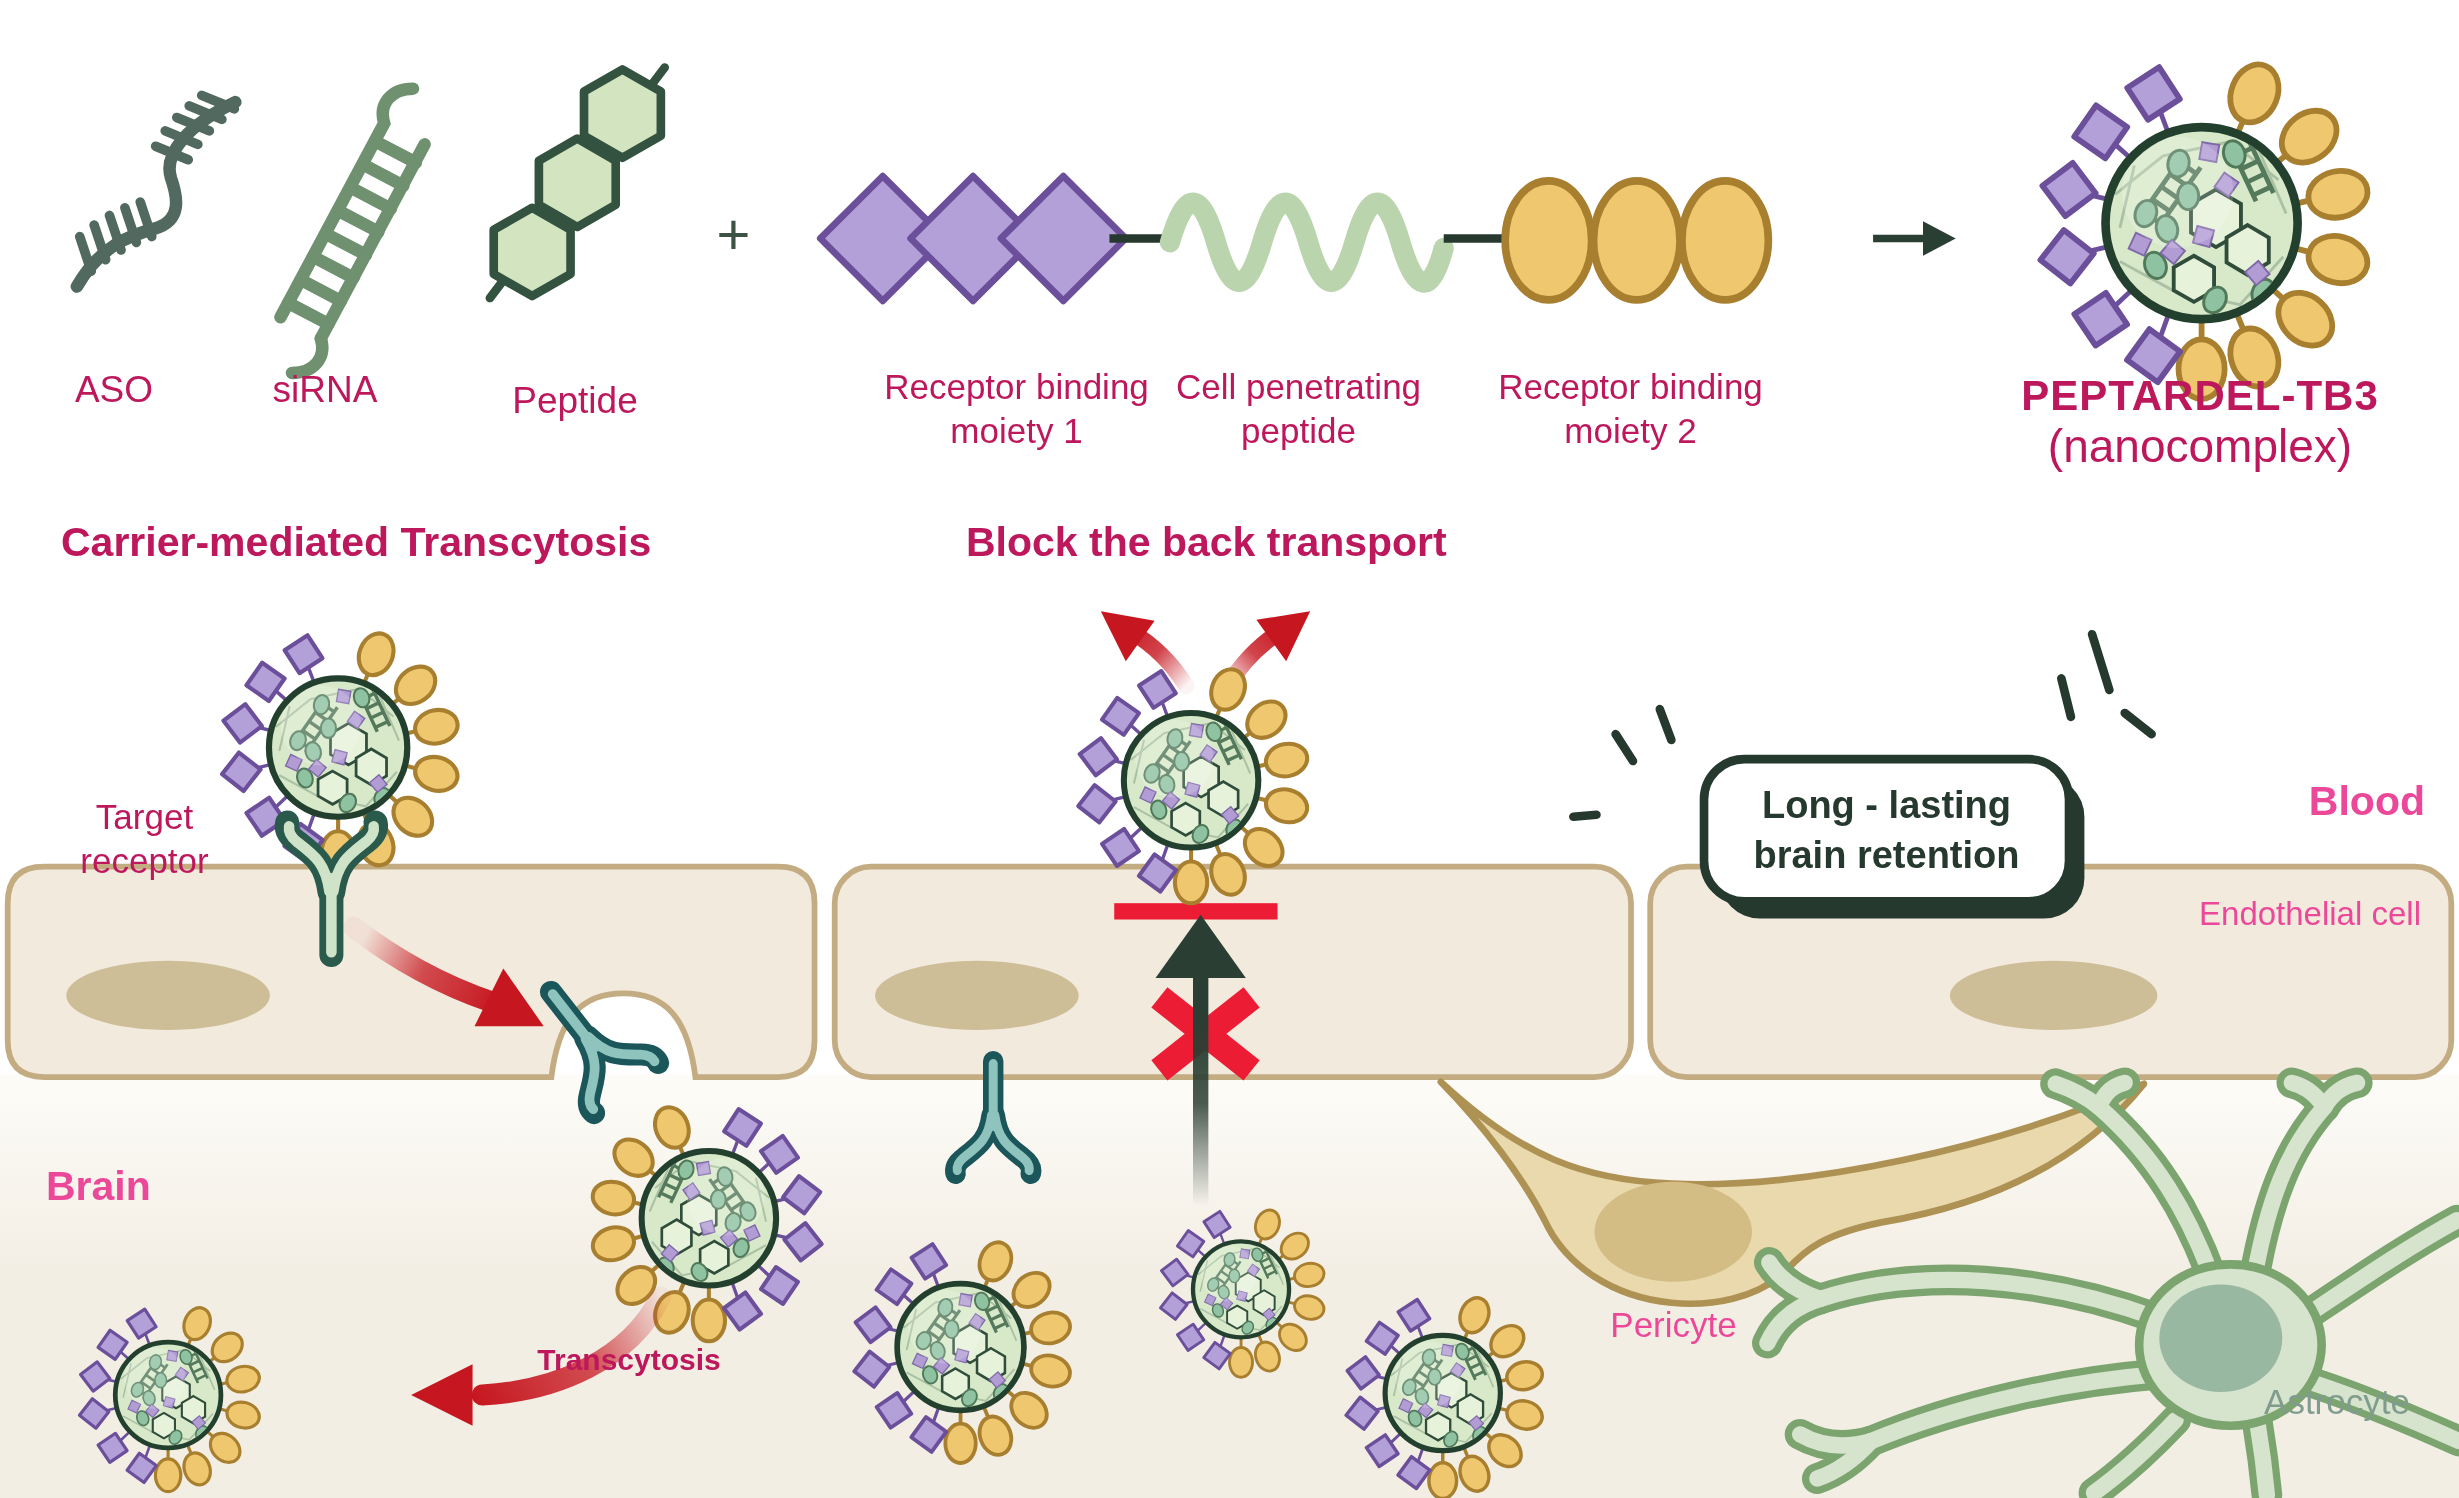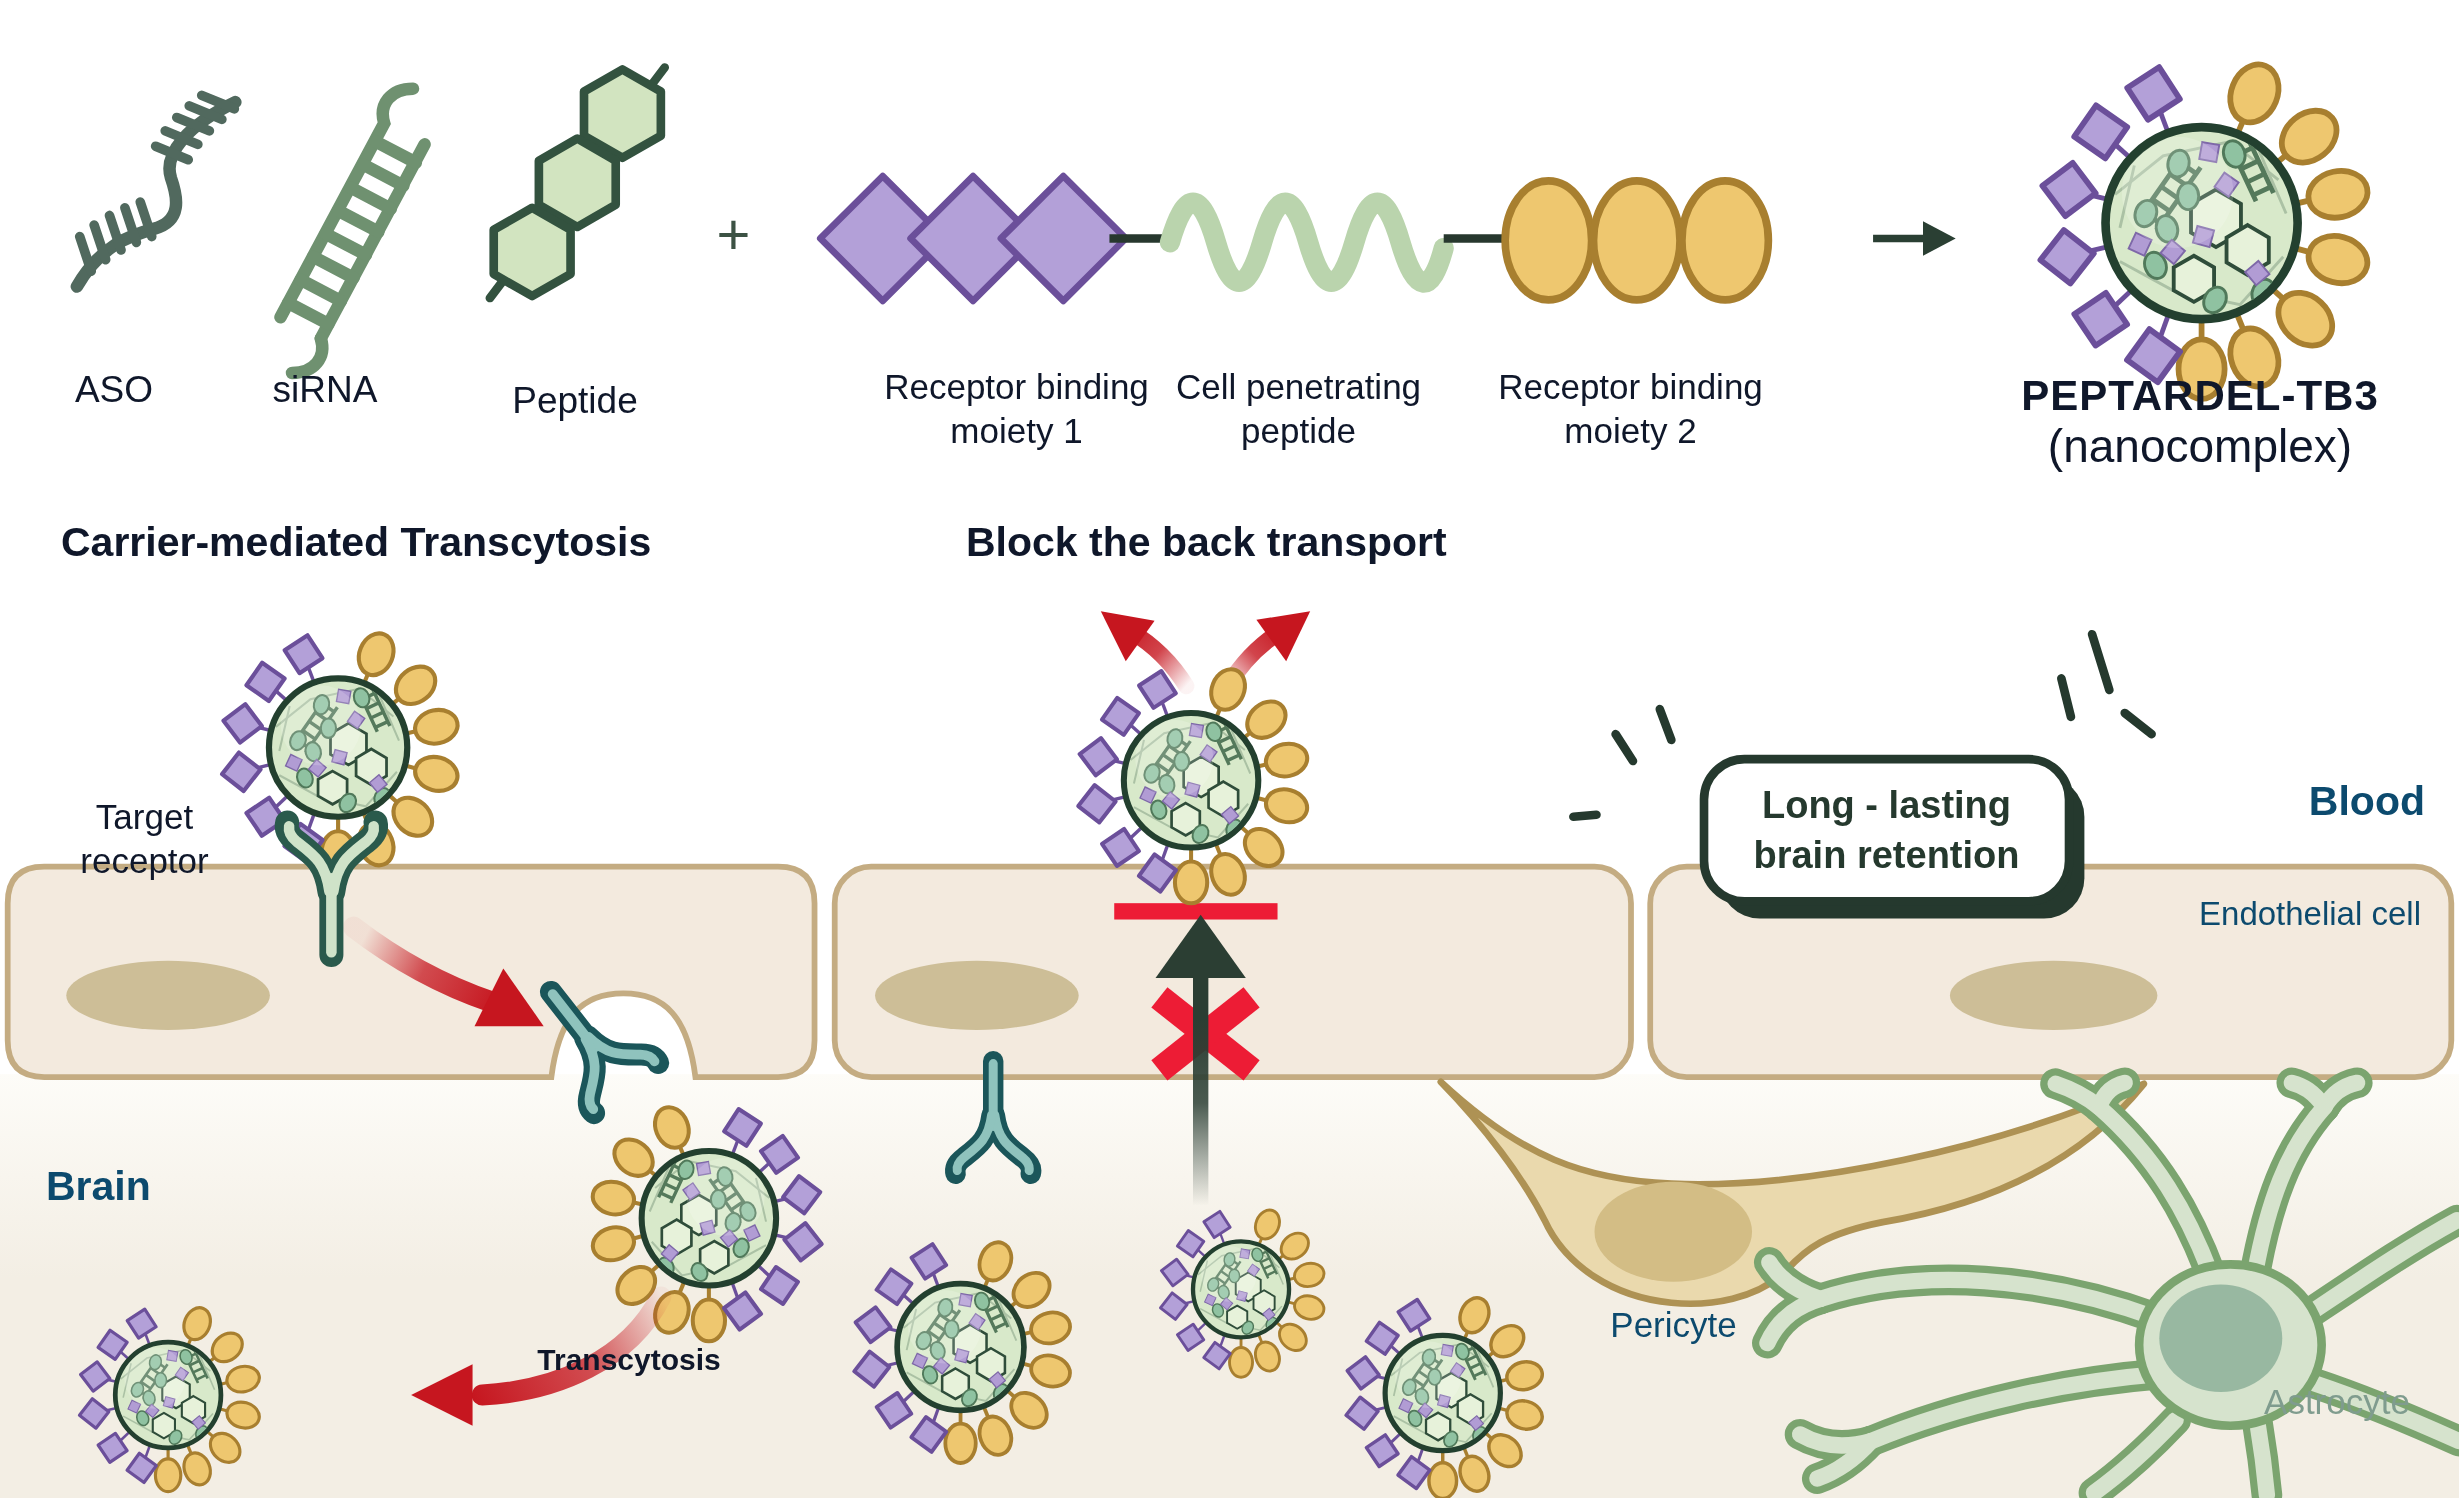--- a/index.html
+++ b/index.html
@@ -1,23 +1,23 @@
 <!DOCTYPE html>
 <html><head>
 <meta charset="utf-8">
 <style>
   html,body{margin:0;padding:0;background:#ffffff;}
   .canvas{position:relative;width:2459px;height:1499px;overflow:hidden;background:#ffffff;
           font-family:"Liberation Sans",sans-serif;}
   .art{position:absolute;left:0;top:0;z-index:1;}
-  .lbl{position:absolute;z-index:5;color:#0f172a;font-size:35px;line-height:1.25;white-space:nowrap;}
+  .lbl{position:absolute;z-index:5;color:#be185d;font-size:35px;line-height:1.25;white-space:nowrap;}
   .ctr{text-align:center;}
   .wrap{white-space:normal;}
   .b{font-weight:bold;}
-  .gold{color:#0c4a6e;}
+  .gold{color:#ec4899;}
   .astro{color:#7f9c8e;}
   .h{font-size:41px;font-weight:bold;}
   .cargo-lbl{font-size:37px;}
   .badge-txt{font-size:38px;font-weight:bold;color:#25392e;line-height:1.32;}
   .plus{font-size:58px;color:#3c5244;font-weight:400;}
   .prod-name{font-size:42px;font-weight:bold;letter-spacing:1px;}
   .prod-sub{font-size:46px;}
 </style>
 </head>
 <body>

